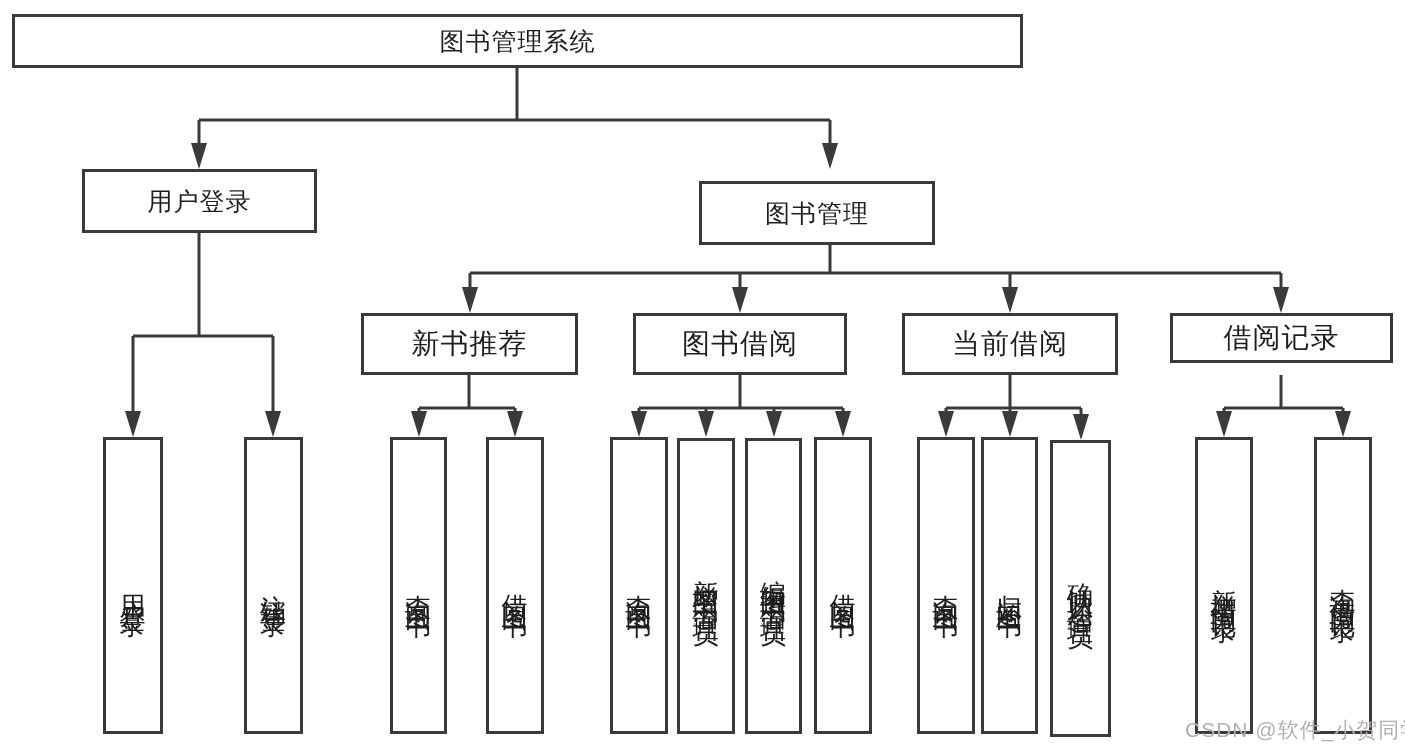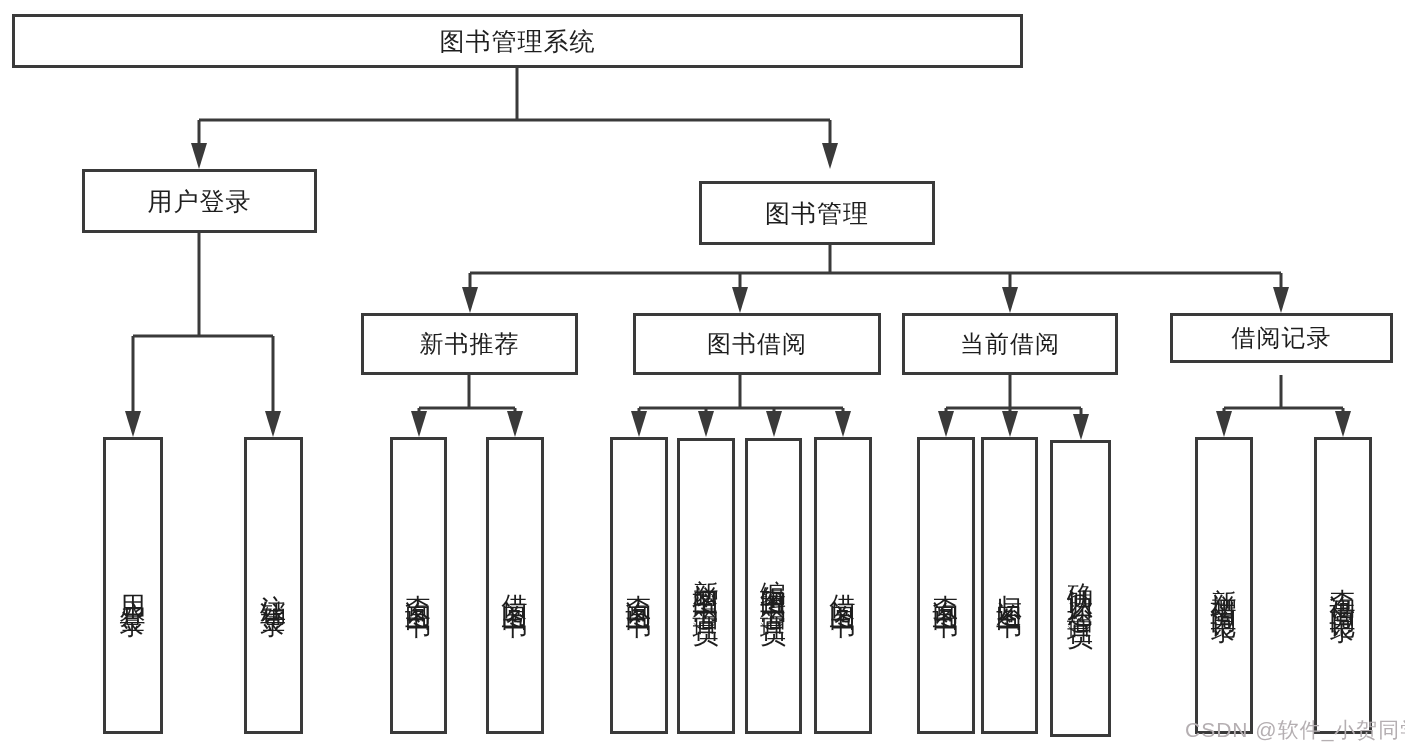--- a/index.html
+++ b/index.html
@@ -13,21 +13,21 @@
   svg.connectors { position:absolute; left:0; top:0; z-index:0; }
   svg.connectors path { stroke:var(--line,#3a3a3a); stroke-width:3; fill:none; }
   svg.connectors polygon { fill:var(--line,#3a3a3a); stroke:none; }
   .node {
     position:absolute; box-sizing:border-box; z-index:1;
     background:#fff; border:3px solid var(--line,#3a3a3a);
     display:flex; align-items:center; justify-content:center;
     white-space:nowrap;
   }
   .h  { font-size:25px; letter-spacing:1px; }
-  .l3 { font-size:24px; }
+  .l3 { font-size:28px; }
   .v span {
     writing-mode:vertical-rl; text-orientation:mixed;
     font-size:26px; line-height:1; letter-spacing:6px;
     white-space:pre;
   }
   .watermark {
     position:absolute; left:1185px; top:716px; z-index:3;
     font-size:21px; color:var(--watermark,#b5afb2);
     white-space:nowrap; letter-spacing:1px;
   }
@@ -77,21 +77,21 @@
   <div class="node h" style="left:82px; top:169px; width:235px; height:64px;">
     <span>用户登录</span>
   </div>
   <div class="node h" style="left:699px; top:169px; width:236px; height:64px;margin-top:12px;">
     <span>图书管理</span>
   </div>
 
   <div class="node h l3" style="left:361px; top:313px; width:217px; height:62px;">
     <span>新书推荐</span>
   </div>
-  <div class="node h l3" style="left:633px; top:313px; width:248px; height:62px;">
+  <div class="node h l3" style="left:633px; top:313px; width:214px; height:62px;">
     <span>图书借阅</span>
   </div>
   <div class="node h l3" style="left:902px; top:313px; width:216px; height:62px;align-items:center;">
     <span>当前借阅</span>
   </div>
   <div class="node h l3" style="left:1170px; top:313px; width:223px; height:50px;">
     <span>借阅记录</span>
   </div>
 
   <div class="node v" style="left:103px; top:437px; width:60px; height:297px;">

